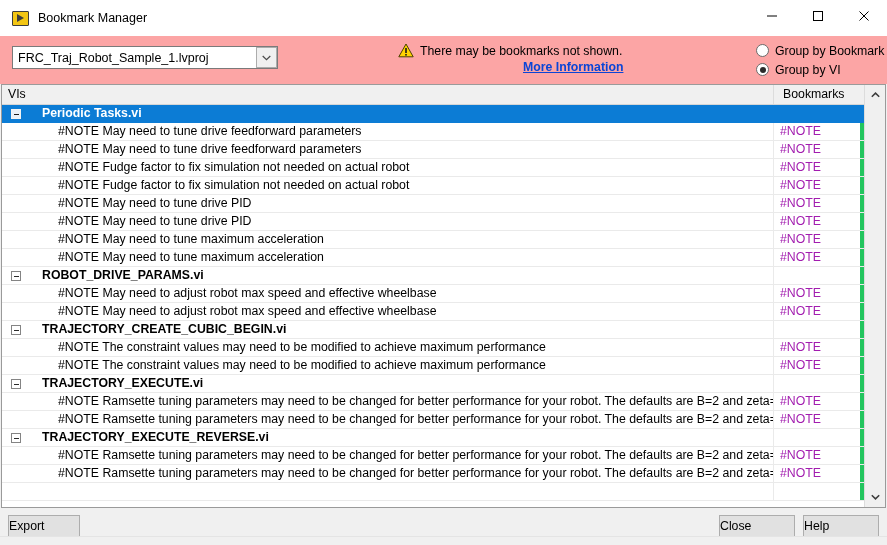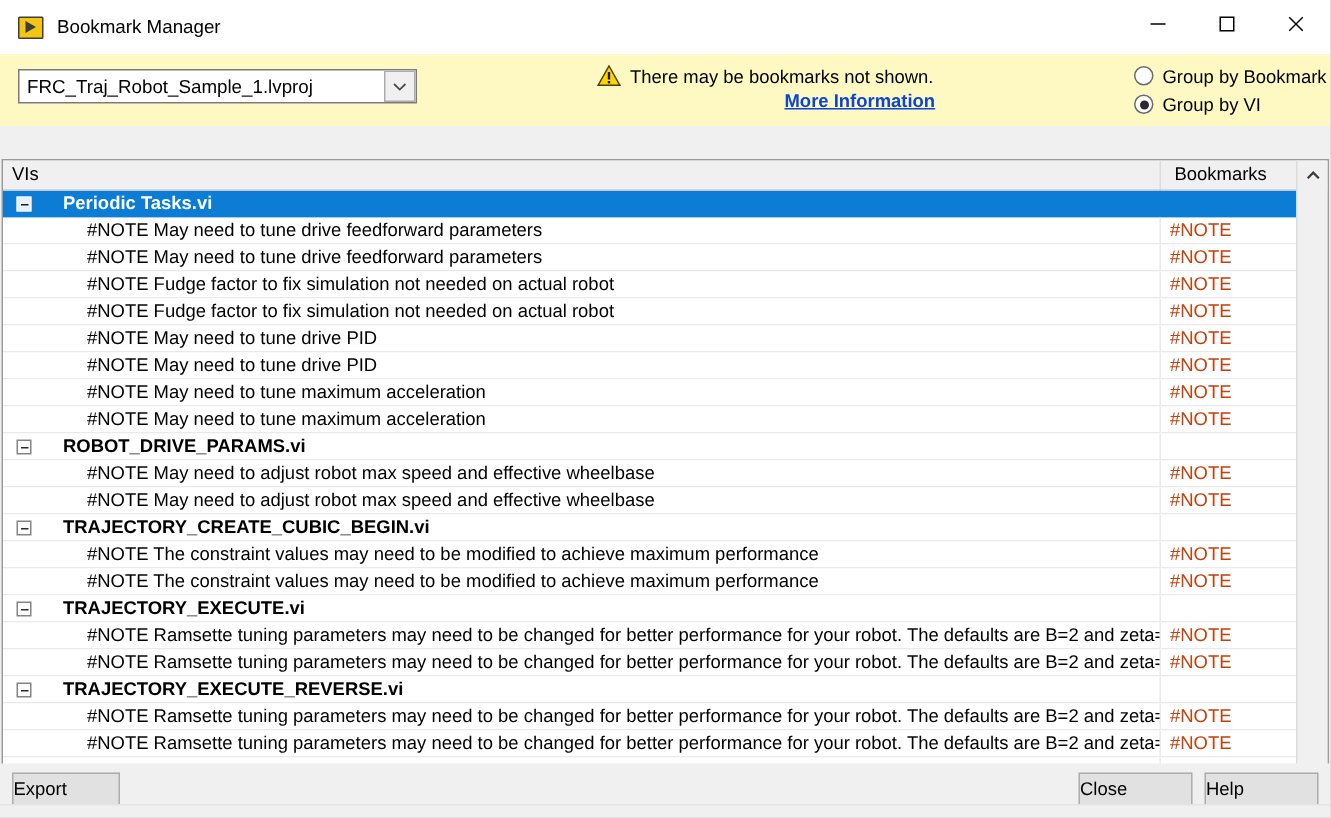--- a/index.html
+++ b/index.html
@@ -78,21 +78,21 @@
     cursor: default;
   }
   .win-btn svg { display: block; }
 
   
   .toolstrip {
     position: absolute;
     left: 0; top: 36px;
     width: 887px;
     height: 48px;
-    background: #fef9c3;
+    background: #fca5a5;
     box-sizing: border-box;
   }
   .combo {
     position: absolute;
     left: 12px; top: 10px;
     width: 266px;
     height: 23px;
     background: #ffffff;
     border: 1px solid #7a7a7a;
     box-sizing: border-box;
@@ -187,21 +187,20 @@
   
   .table-outer {
     position: absolute;
     left: 1px; top: 84px;
     width: 885px;
     height: 424px;
     background: #ffffff;
     border: 1px solid #9a9a9a;
     box-sizing: border-box;
     overflow: hidden;
-    margin-top: 22px;
   }
   .thead {
     position: relative;
     height: 20px;
     background: #f0f0f0;
     border-bottom: 1px solid #d6d6d6;
     box-sizing: border-box;
   }
   .th {
     position: absolute;
@@ -247,23 +246,23 @@
     overflow: hidden;
   }
   .row.sel .cell1 { color: #ffffff; border-right: 1px solid #0c7cd5; }
   .row .cell2 {
     position: absolute;
     left: 772px; top: 0;
     width: 92px;
     height: 17px;
     line-height: 17px;
     font-size: 12.3px;
-    color: #c2410c;
+    color: #a21caf;
     padding-left: 6px;
-    border-right: 1px solid #22c55e;
+    border-right: 6px solid #22c55e;
     box-sizing: border-box;
     overflow: hidden;
   }
   .row.sel .cell2 { color: #ffffff; border-right: 1px solid #0c7cd5; }
 
   .expander {
     position: absolute;
     left: 9px; top: 4px;
     width: 10px; height: 10px;
     border: 1px solid #848484;

